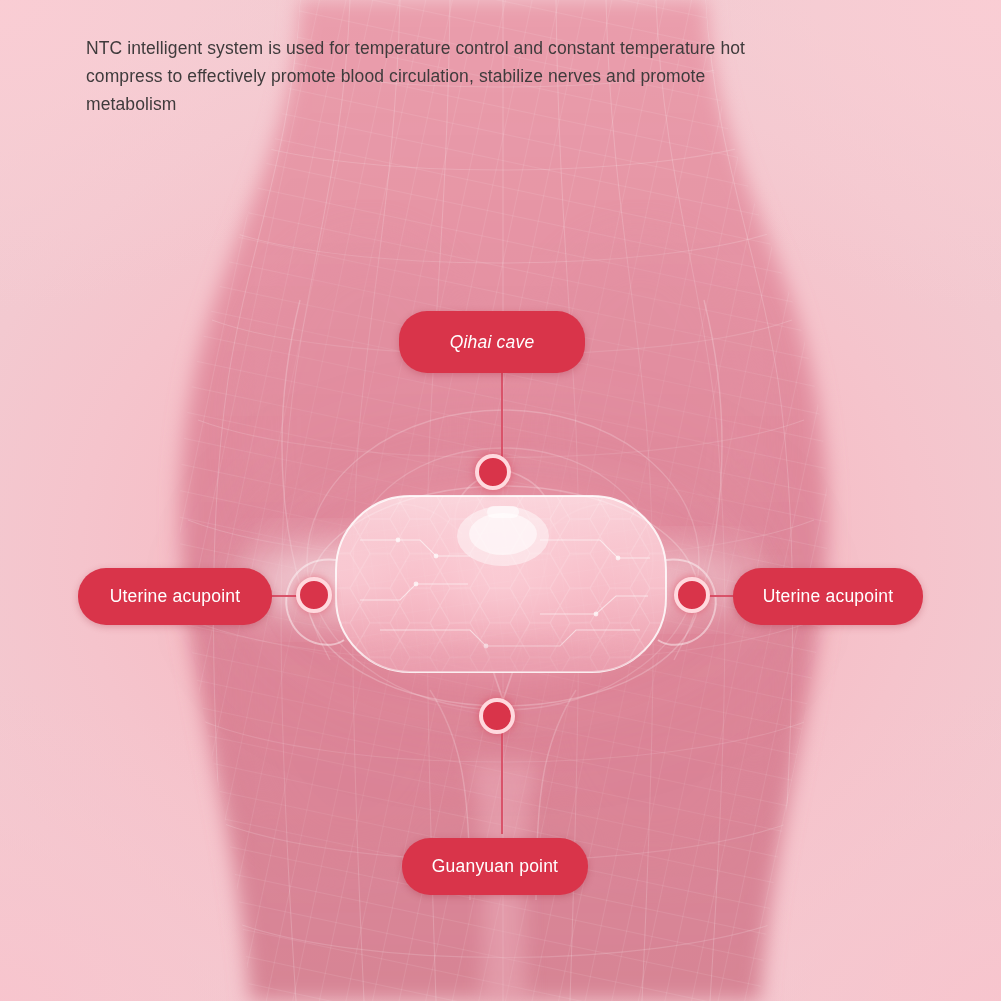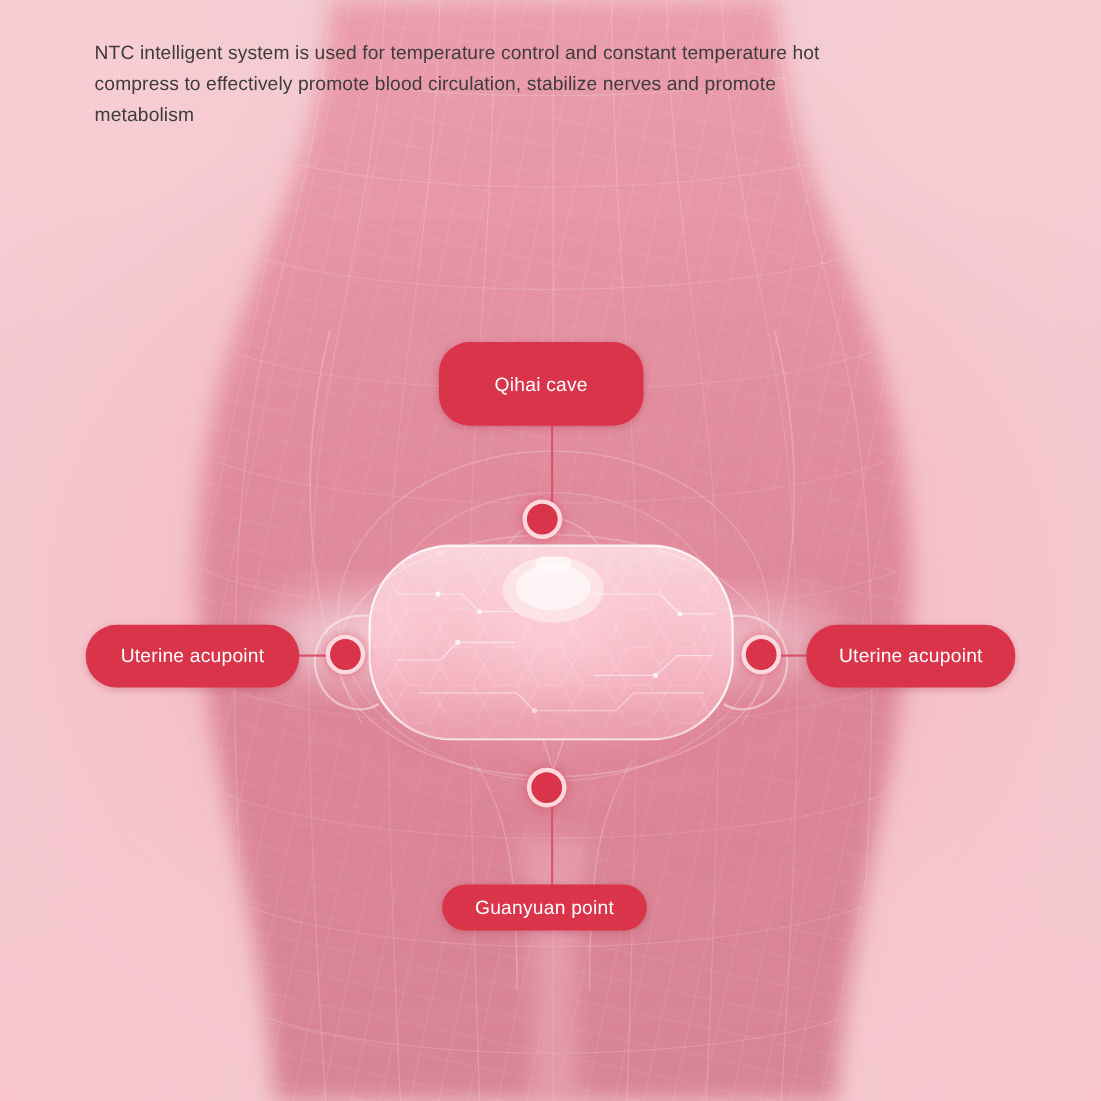--- a/index.html
+++ b/index.html
@@ -242,21 +242,21 @@
   <div class="connector v" style="left:501px; top:370px; height:100px;"></div>
   <div class="connector h" style="left:268px; top:595px; width:48px;"></div>
   <div class="connector h" style="left:690px; top:595px; width:52px;"></div>
   <div class="connector v" style="left:501px; top:726px; height:108px;"></div>
 
   <div class="dot" style="left:475px; top:454px;"></div>
   <div class="dot" style="left:296px; top:577px;"></div>
   <div class="dot" style="left:674px; top:577px;"></div>
   <div class="dot" style="left:479px; top:698px;"></div>
 
-  <div class="pill" style="left:399px; top:311px; width:186px; height:76px;">Qihai cave</div>
+  <div class="pill" style="left:399px; top:311px; width:186px; height:62px;font-style:italic;">Qihai cave</div>
 
   <div class="pill" style="left:78px; top:568px; width:194px; height:57px;">Uterine acupoint</div>
 
   <div class="pill" style="left:733px; top:568px; width:190px; height:57px;">Uterine acupoint</div>
 
-  <div class="pill" style="left:402px; top:804px; width:186px; height:42px;">Guanyuan point</div>
+  <div class="pill" style="left:402px; top:838px; width:186px; height:57px;">Guanyuan point</div>
 
 </div>
 
 </body></html>

